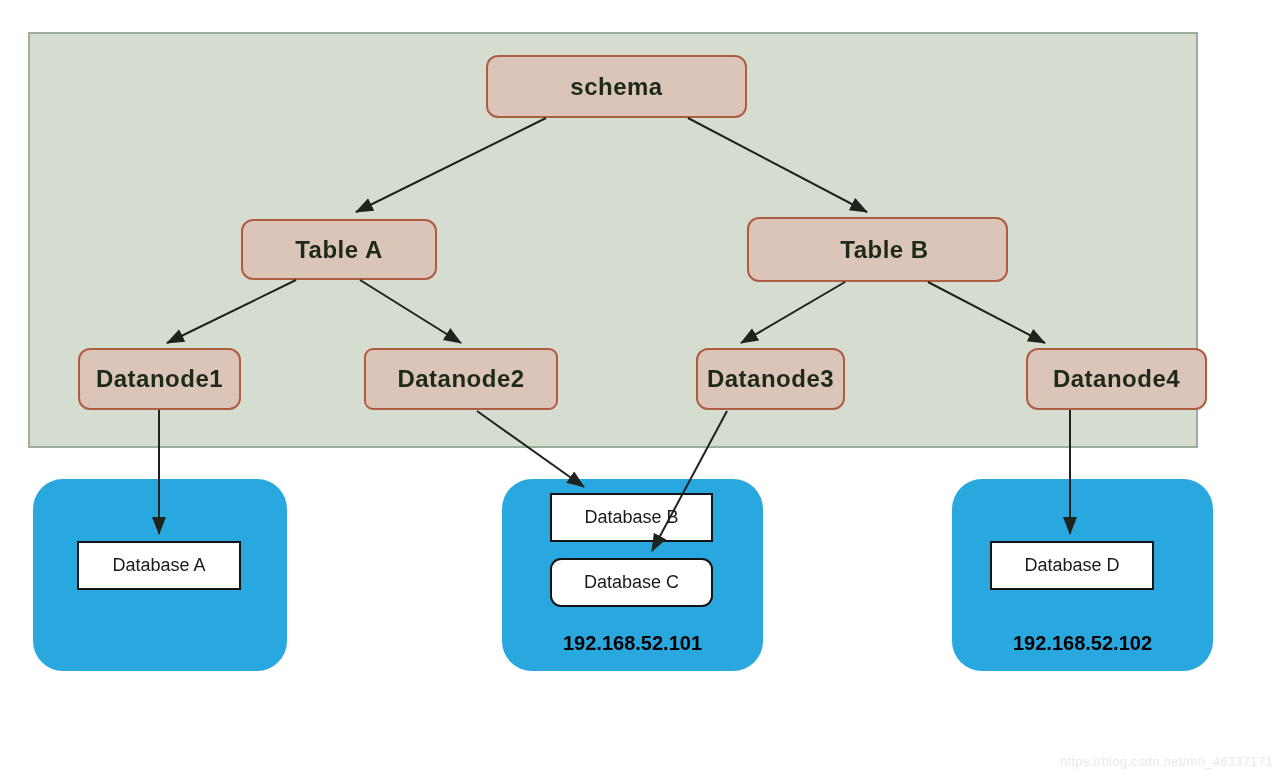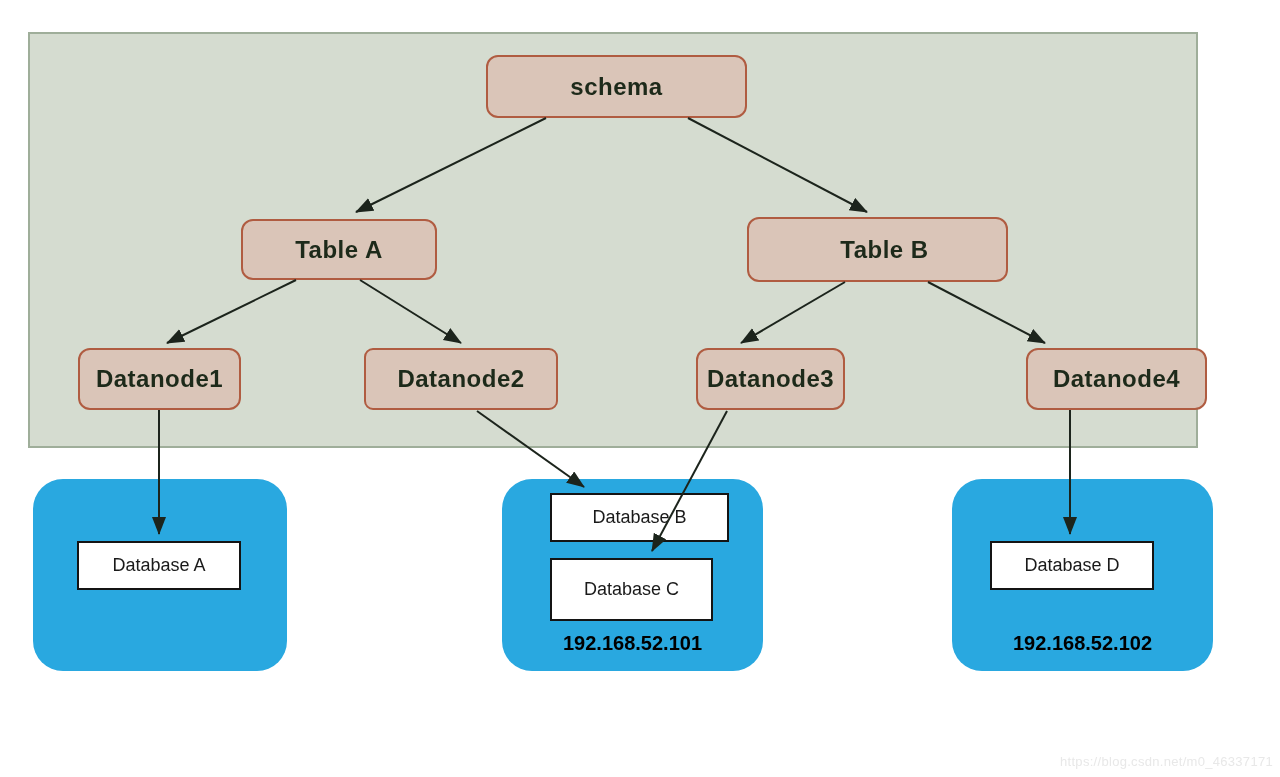--- a/index.html
+++ b/index.html
@@ -47,22 +47,22 @@
   .host-3 { left: 952px; width: 261px; }
 
   .dbbox {
     position: absolute;
     background: #ffffff;
     border: 2px solid #141414;
     display: flex; align-items: center; justify-content: center;
     font-size: 18px; color: #1a1a1a;
   }
   .host-1 .db-0 { left: 44px; top: 62px; width: 164px; height: 49px; }
-  .host-2 .db-0 { left: 48px; top: 14px; width: 179px; height: 49px; }
-  .host-2 .db-1 { left: 48px; top: 79px; width: 163px; height: 63px; }
+  .host-2 .db-0 { left: 48px; top: 14px; width: 163px; height: 49px; }
+  .host-2 .db-1 { left: 48px; top: 79px; width: 163px; height: 49px; border-radius: 11px; }
   .host-3 .db-0 { left: 38px; top: 62px; width: 164px; height: 49px; }
 
   .ip {
     position: absolute;
     left: 0; right: 0; top: 152px; height: 24px;
     text-align: center; line-height: 24px;
     font-size: 20px; font-weight: bold; color: #000000;
   }
 
   .arrow-layer {

